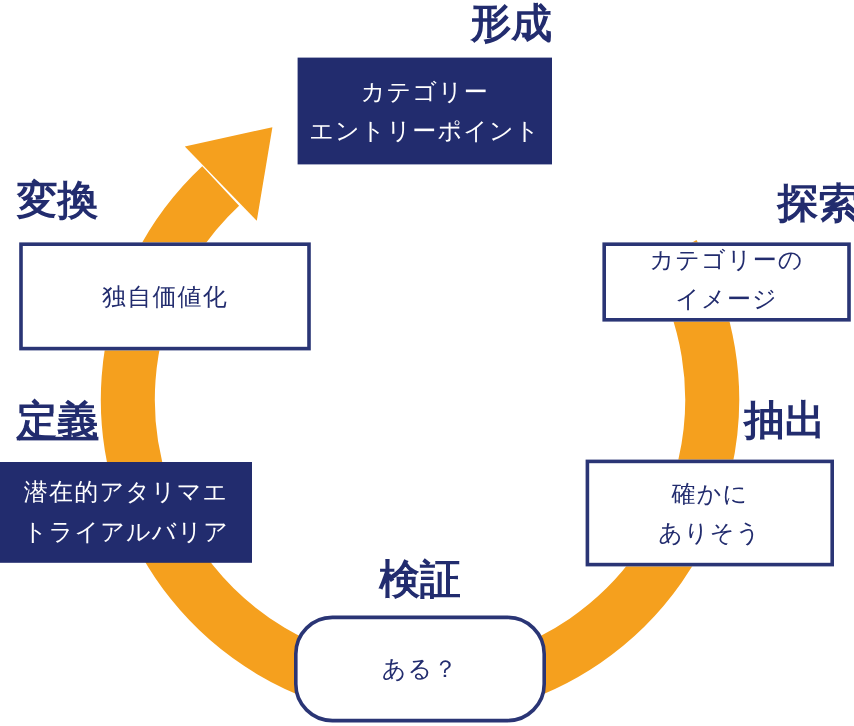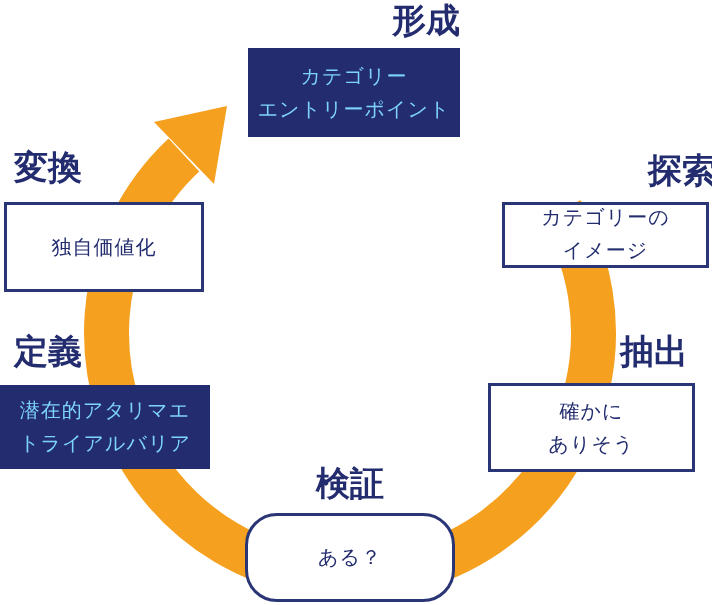--- a/index.html
+++ b/index.html
@@ -49,42 +49,42 @@
     font-size: 20px;
     letter-spacing: 1px;
   }
   .box-white {
     background: #FFFFFF;
     border: 3px solid var(--box-border);
     color: var(--navy);
   }
   .box-navy {
     background: var(--navy);
-    color: #7dd3fc;
+    color: #ffffff;
   }
   .box-line {
     line-height: 33px;
     text-align: center;
     white-space: nowrap;
   }
 
   
   .lbl-formation    { left: 248px; top: 3px;   width: 212px; text-align: right; }
   .lbl-exploration  { left: 648px; top: 153px; }
   .lbl-extraction   { left: 620px; top: 334px; }
   .lbl-verification { left: 245px; top: 466px; width: 210px; text-align: center; }
-  .lbl-definition   { left: 14px;  top: 334px; }
+  .lbl-definition   { left: 14px;  top: 334px; text-decoration: underline; }
   .lbl-conversion   { left: 14px;  top: 150px; }
 
   .box-formation    { left: 248px; top: 48px;  width: 212px; height: 89px; }
   .box-exploration  { left: 502px; top: 202px; width: 207px; height: 66px; font-family: Liberation Mono, monospace; }
   .box-extraction   { left: 488px; top: 383px; width: 207px; height: 89px; }
   .box-verification { left: 245px; top: 513px; width: 210px; height: 89px; border-radius: 32px; }
   .box-definition   { left: 0px;   top: 385px; width: 210px; height: 84px; }
-  .box-conversion   { left: 4px;   top: 202px; width: 200px; height: 90px; }
+  .box-conversion   { left: 16px;   top: 202px; width: 243px; height: 90px; }
 </style>
 </head>
 <body>
 
 <div class="canvas">
 
   <svg class="ring" viewBox="0 0 712 605" xmlns="http://www.w3.org/2000/svg">
     <path class="arrow-arc" d="M 560.9 211.3 A 243.5 243.5 0 1 1 183.9 155.0"></path>
     <polygon class="arrow-head" points="154,122 214,184 227,106"></polygon>
   </svg>

